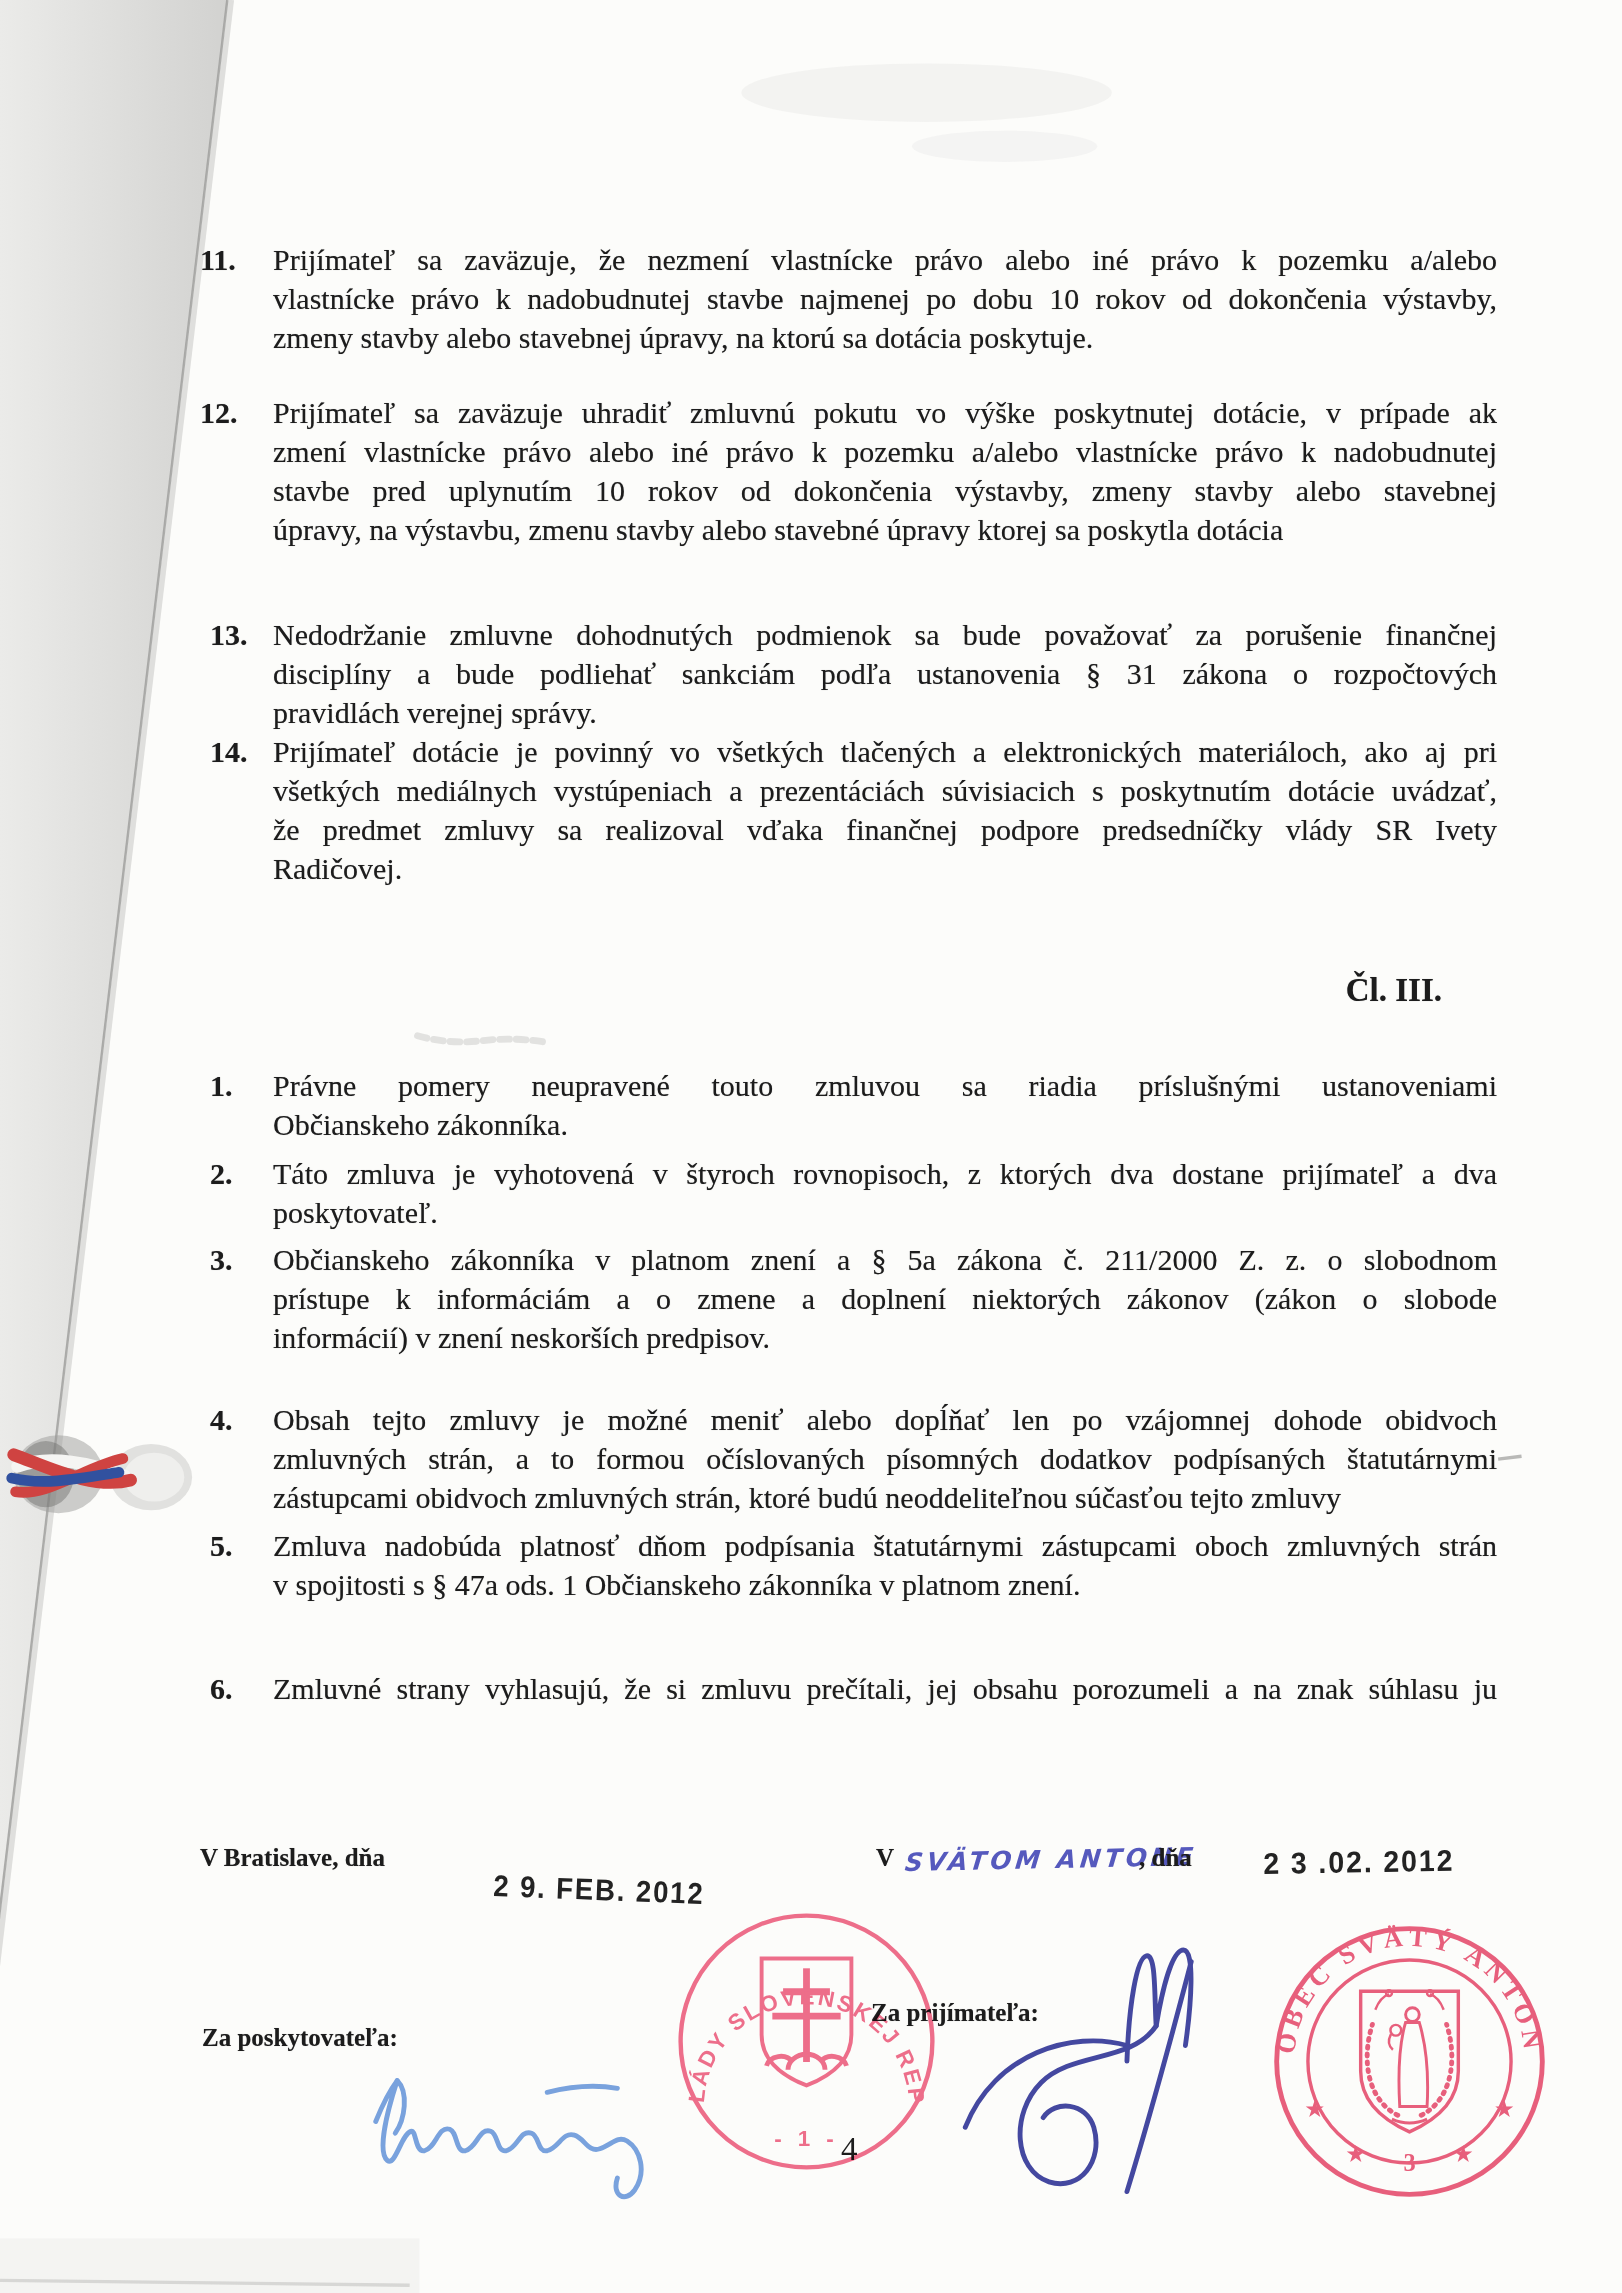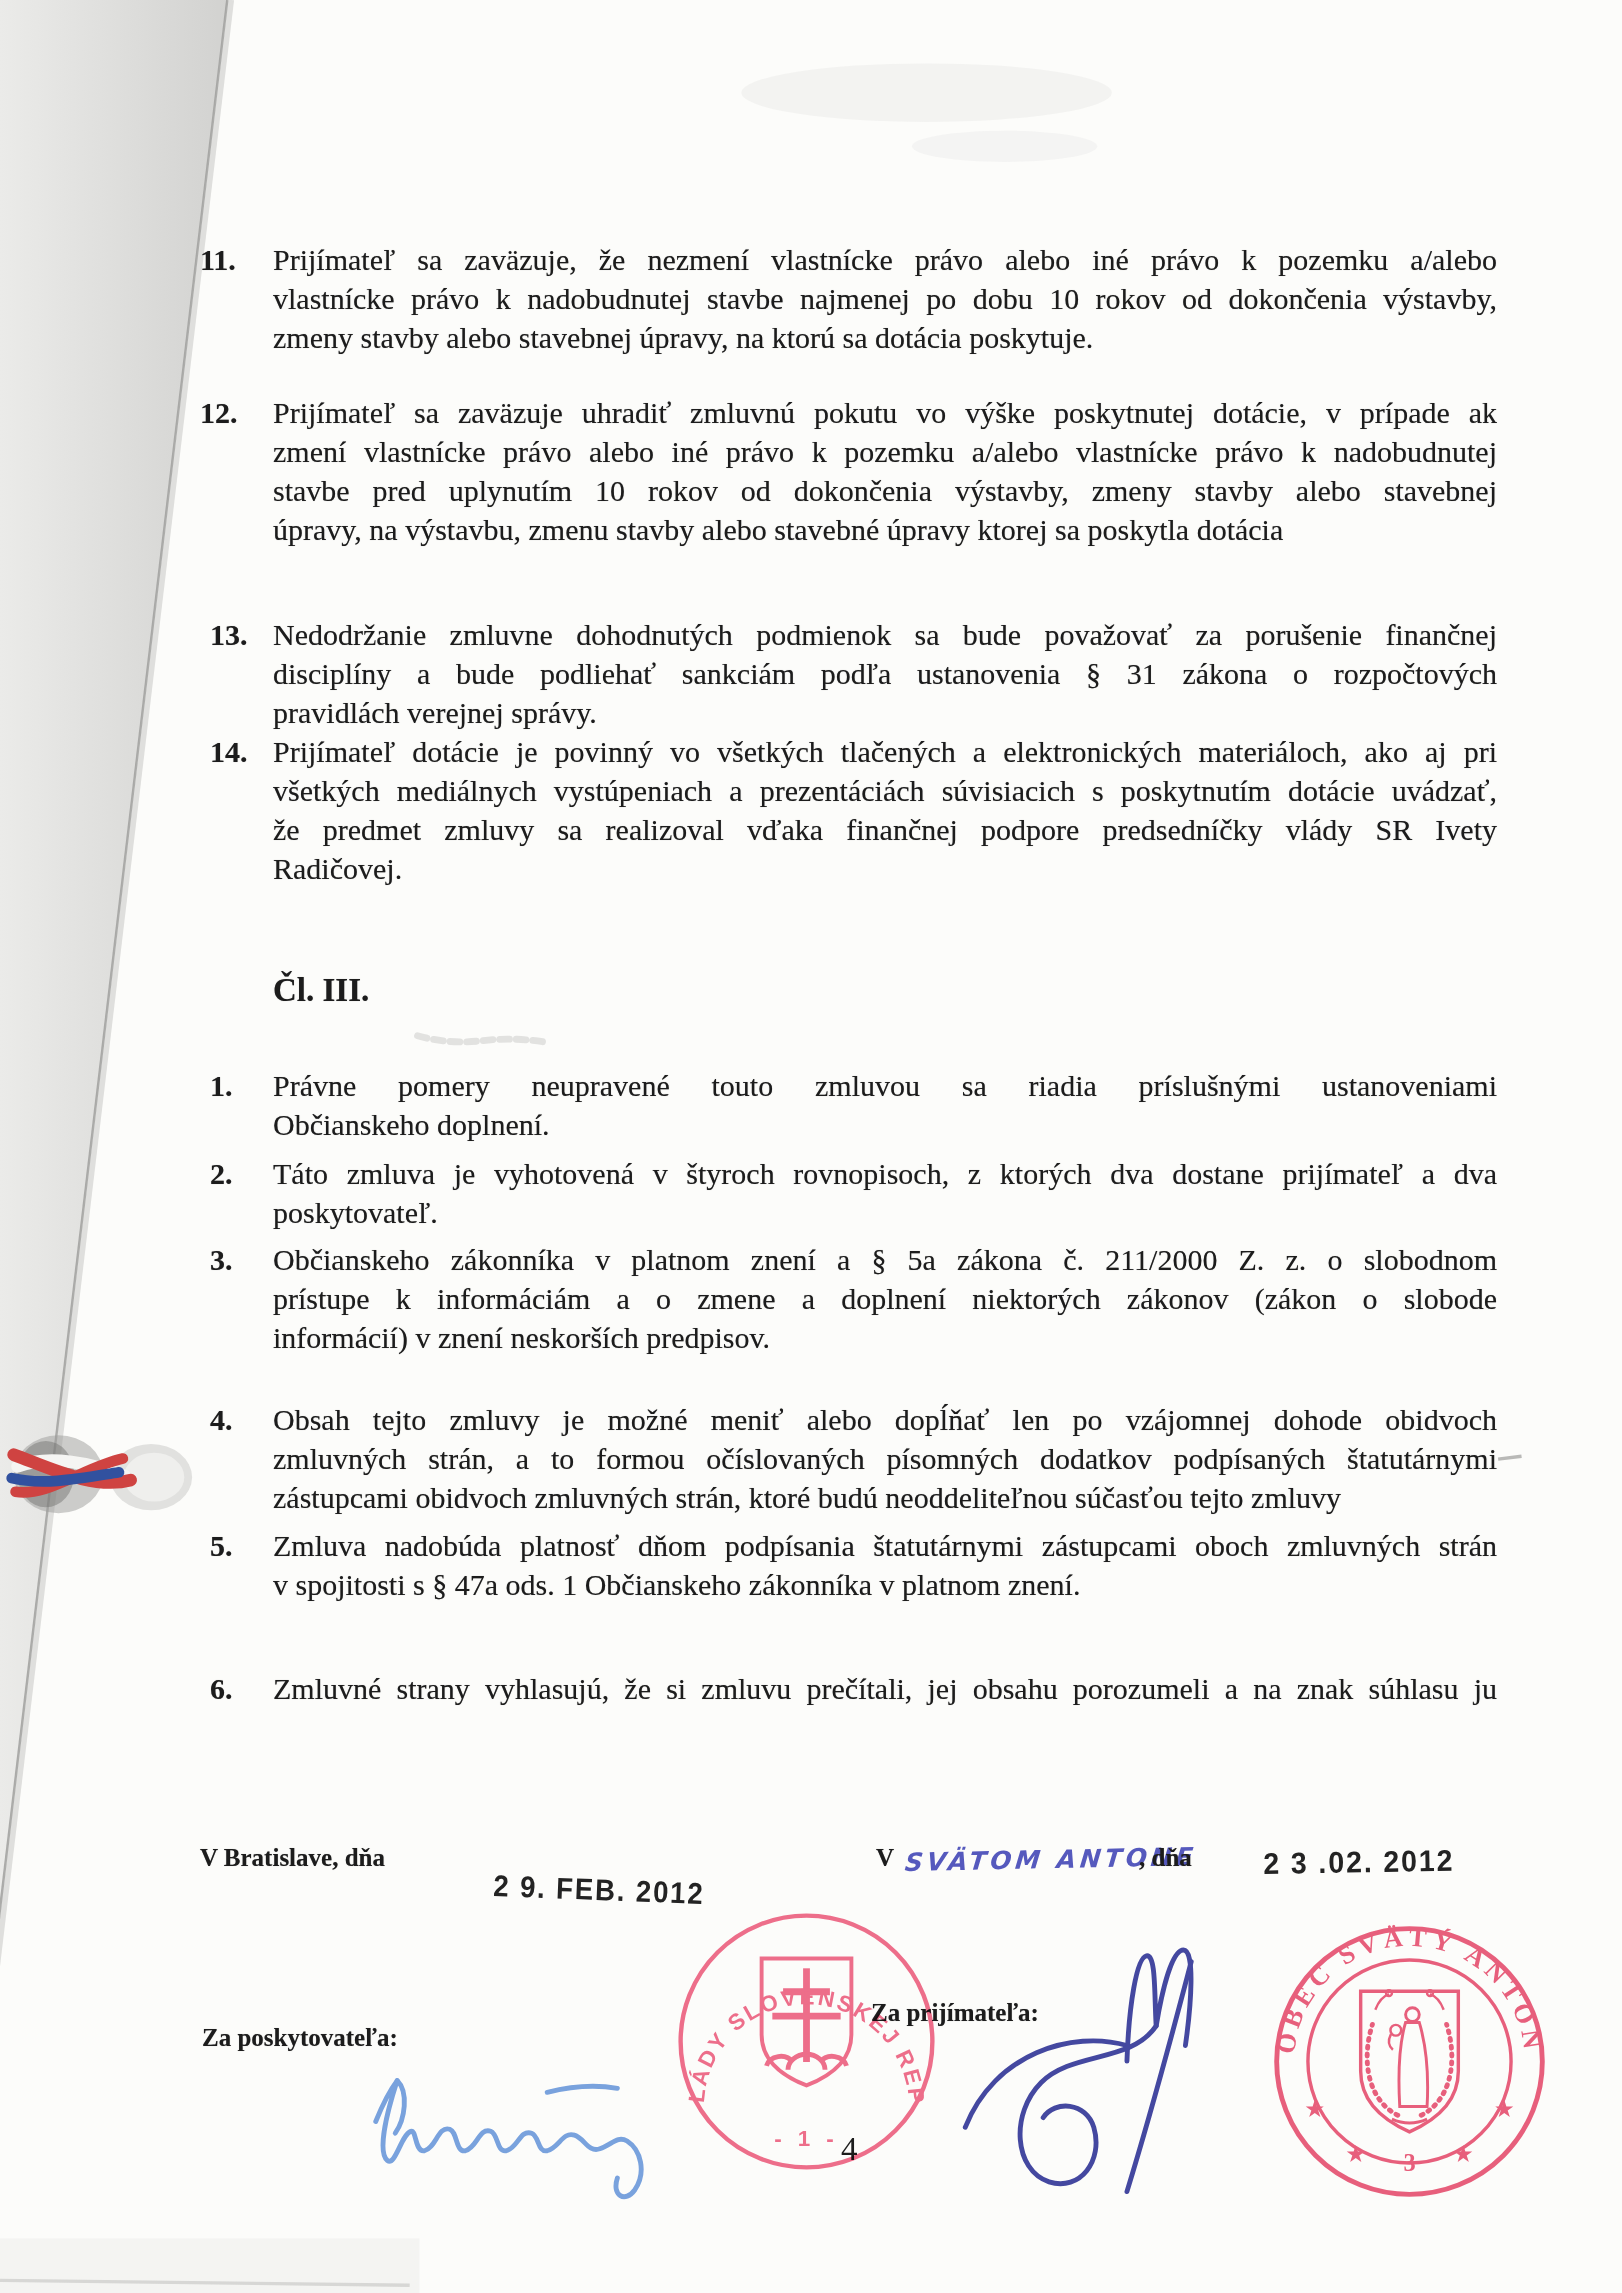--- a/index.html
+++ b/index.html
@@ -10,21 +10,21 @@
   .layer{position:absolute;left:0;top:0;pointer-events:none;}
 
   
   .item{position:absolute;left:273px;width:1224px;font-size:30px;line-height:39px;
         text-shadow:0 0 0.7px rgba(45,45,45,.55);}
   .item .num{position:absolute;left:-63px;width:59px;font-weight:700;}
   .item.wide .num{left:-73px;font-family:Liberation Serif, serif;}
   .ln{text-align:justify;text-align-last:justify;}
   .ln.end{text-align-last:left;}
 
-  .heading{position:absolute;left:273px;width:1161px;text-align:left;font-weight:700;
+  .heading{position:absolute;left:281px;width:1161px;text-align:right;font-weight:700;
            font-size:33px;line-height:39px;text-shadow:0 0 0.7px rgba(45,45,45,.55);}
 
   
   .blabel{position:absolute;font-weight:700;font-size:25px;white-space:nowrap;
           text-shadow:0 0 0.7px rgba(45,45,45,.5);}
 
   .datestamp{position:absolute;font-family:"Liberation Sans",sans-serif;font-weight:700;
              font-size:30px;letter-spacing:2px;color:#232323;white-space:nowrap;
              transform-origin:left top;}
   #date-left{left:494px;top:1869px;transform:rotate(2.2deg) scaleX(.92);}
@@ -102,21 +102,21 @@
     <div class="ln">všetkých mediálnych vystúpeniach a prezentáciách súvisiacich s poskytnutím dotácie uvádzať,</div>
     <div class="ln">že predmet zmluvy sa realizoval vďaka finančnej podpore predsedníčky vlády SR Ivety</div>
     <div class="ln end">Radičovej.</div>
   </div>
 
   <div class="heading" style="top:971px">Čl. III.</div>
 
   <div class="item" style="top:1066px">
     <span class="num">1.</span>
     <div class="ln">Právne pomery neupravené touto zmluvou sa riadia príslušnými ustanoveniami</div>
-    <div class="ln end">Občianskeho doplnení.</div>
+    <div class="ln end">Občianskeho zákonníka.</div>
   </div>
 
   <div class="item" style="top:1154px">
     <span class="num">2.</span>
     <div class="ln">Táto zmluva je vyhotovená v štyroch rovnopisoch, z ktorých dva dostane prijímateľ a dva</div>
     <div class="ln end">poskytovateľ.</div>
   </div>
 
   <div class="item" style="top:1240px">
     <span class="num">3.</span>

